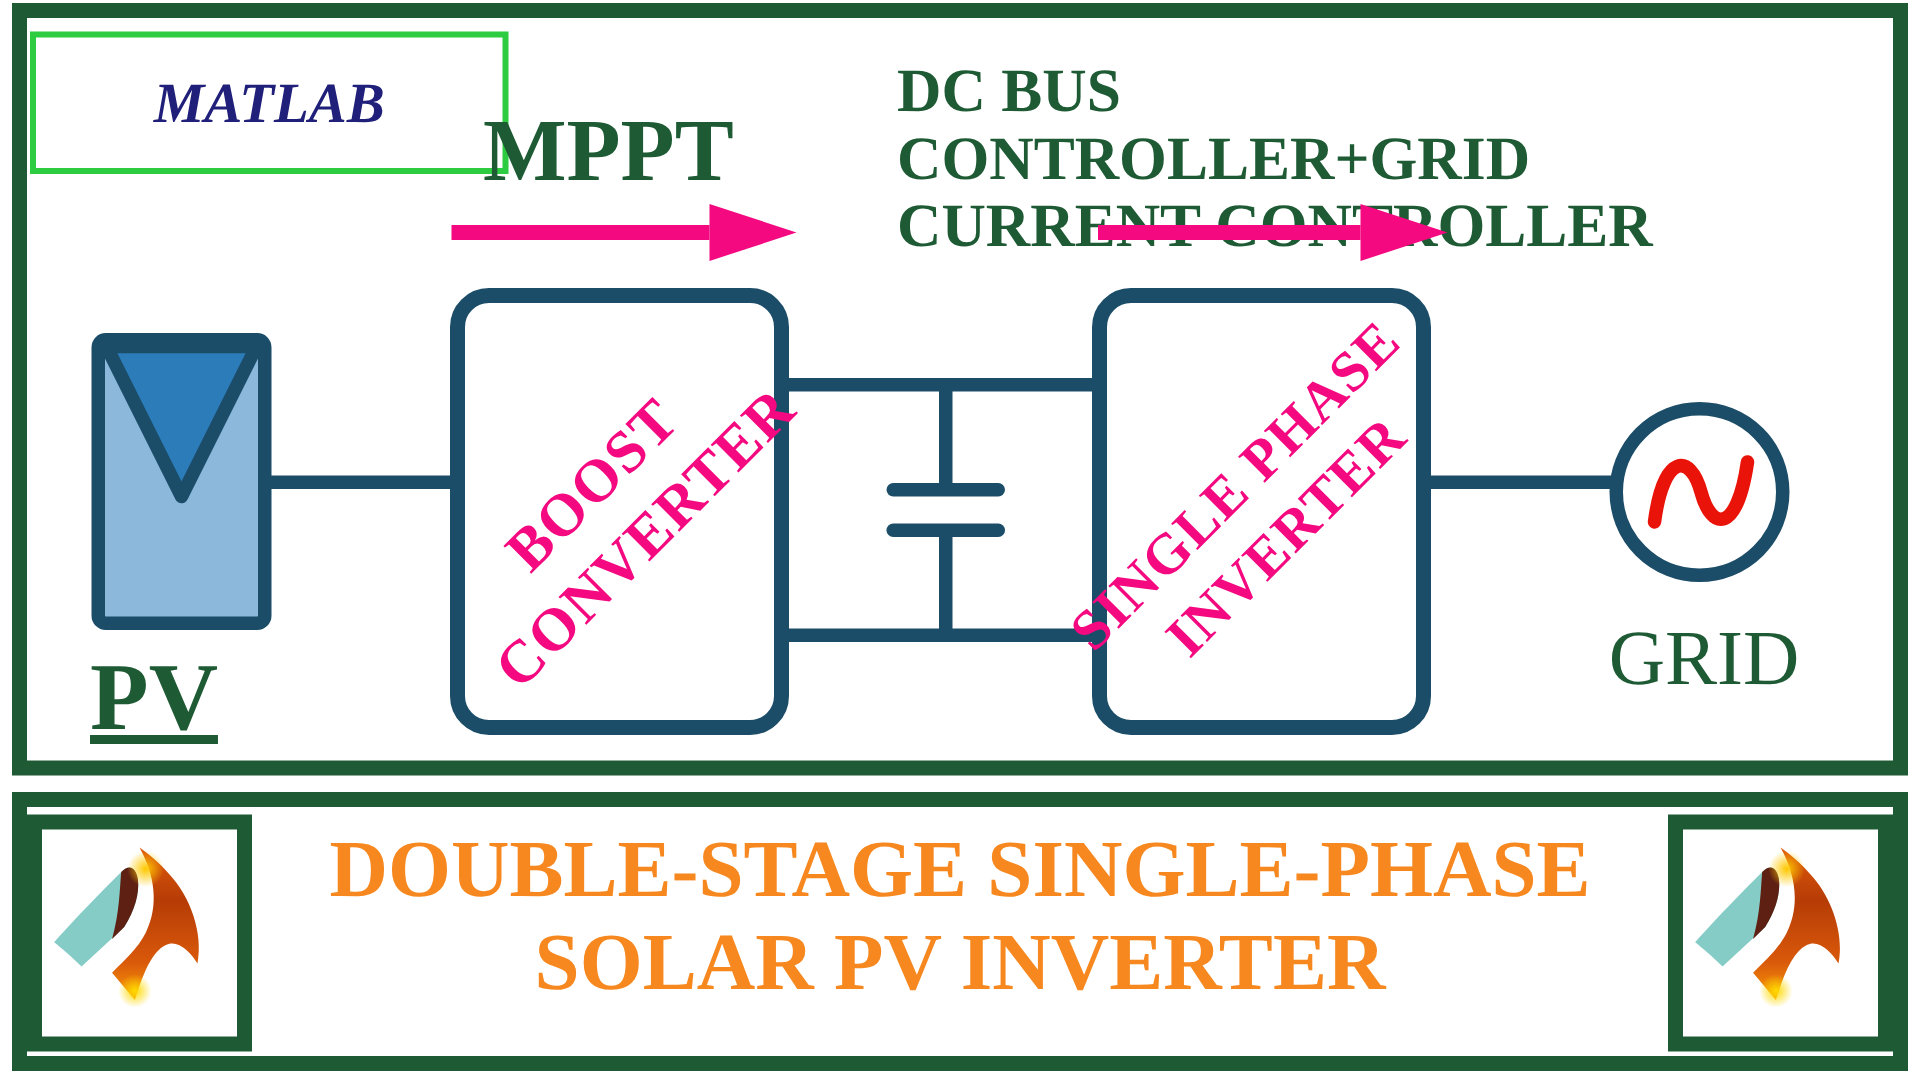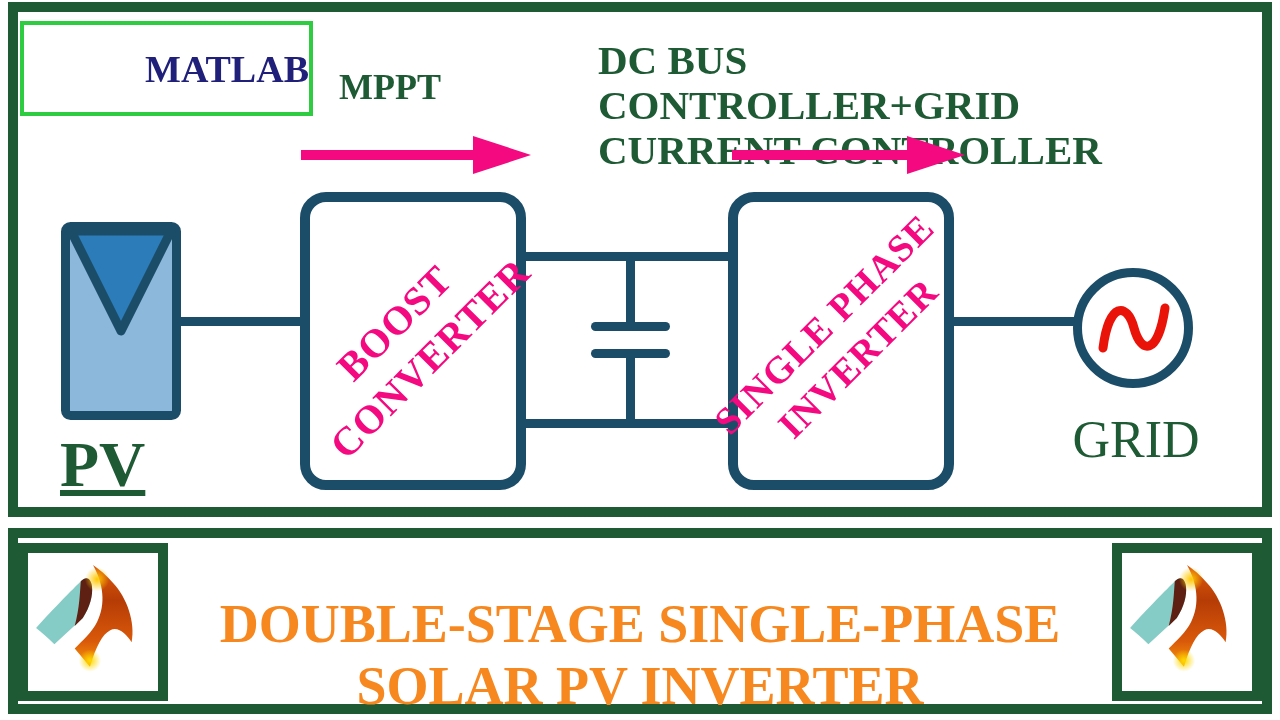--- a/index.html
+++ b/index.html
@@ -18,28 +18,28 @@
   body{font-family:"Liberation Serif","DejaVu Serif",serif;}
   .stage{position:relative;width:1280px;height:720px;background:#ffffff;overflow:hidden;}
 
   
   .main-panel{position:absolute;left:8px;top:2px;width:1264px;height:515px;
     border:10px solid var(--dark-green);background:#ffffff;}
   .banner-panel{position:absolute;left:8px;top:528px;width:1264px;height:186px;
     border:10px solid var(--dark-green);background:#ffffff;}
 
   
-  .matlab-sim-box{position:absolute;left:20px;top:21px;width:293px;height:95px;
+  .matlab-sim-box{position:absolute;left:20px;top:21px;width:319px;height:95px;
     border:4px solid var(--bright-green);display:flex;flex-direction:column;
-    align-items:flex-end;justify-content:center;background:#ffffff;}
+    align-items:center;justify-content:center;background:#ffffff;font-style:italic;}
   .matlab-sim-box .line{font-size:38px;font-weight:bold;color:var(--navy);line-height:42px;}
 
   
-  .mppt-label{position:absolute;left:310px;top:66px;width:160px;text-align:center;
-    font-size:36px;font-weight:bold;color:var(--dark-green);}
+  .mppt-label{position:absolute;left:322px;top:66px;width:160px;text-align:center;
+    font-size:59px;font-weight:bold;color:var(--dark-green);}
   .controller-label{position:absolute;left:598px;top:38px;width:525px;text-align:left;
     font-size:41px;font-weight:bold;color:var(--dark-green);line-height:45px;}
 
   
   .arrow-shaft{position:absolute;height:10px;background:var(--pink);}
   .arrow-head{position:absolute;width:0;height:0;
     border-top:19px solid transparent;border-bottom:19px solid transparent;
     border-left:58px solid var(--pink);}
   .mppt-arrow-shaft{left:301px;top:150px;width:172px;}
   .mppt-arrow-head{left:473px;top:136px;}
@@ -79,21 +79,21 @@
     display:flex;align-items:center;justify-content:center;}
   .grid-label{position:absolute;left:1066px;top:410px;width:140px;text-align:center;
     font-size:52px;font-weight:normal;color:var(--dark-green);}
 
   
   .logo-box{position:absolute;width:150px;height:158px;border:10px solid var(--dark-green);
     background:#ffffff;display:flex;align-items:center;justify-content:center;}
   .logo-left{left:18px;top:543px;}
   .logo-right{left:1112px;top:543px;}
   .banner-title{position:absolute;left:170px;top:548px;width:940px;text-align:center;
-    font-size:54px;font-weight:bold;color:var(--orange);line-height:62px;margin-top:45px;}
+    font-size:54px;font-weight:bold;color:var(--orange);line-height:62px;}
 </style>
 </head>
 <body>
 
 <div class="stage">
 
   <div class="main-panel"></div>
 
   <div class="matlab-sim-box">
     <div class="line">MATLAB</div>

